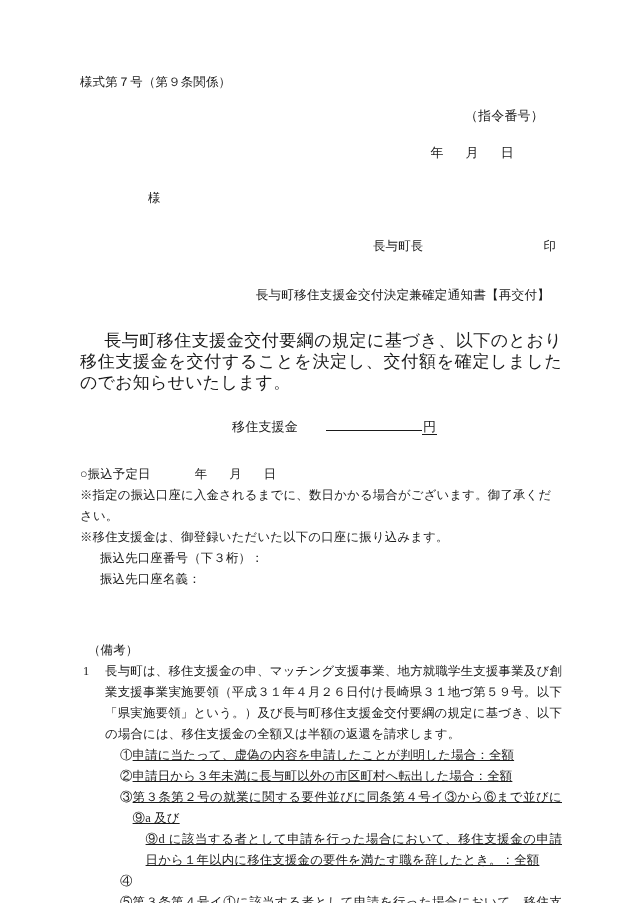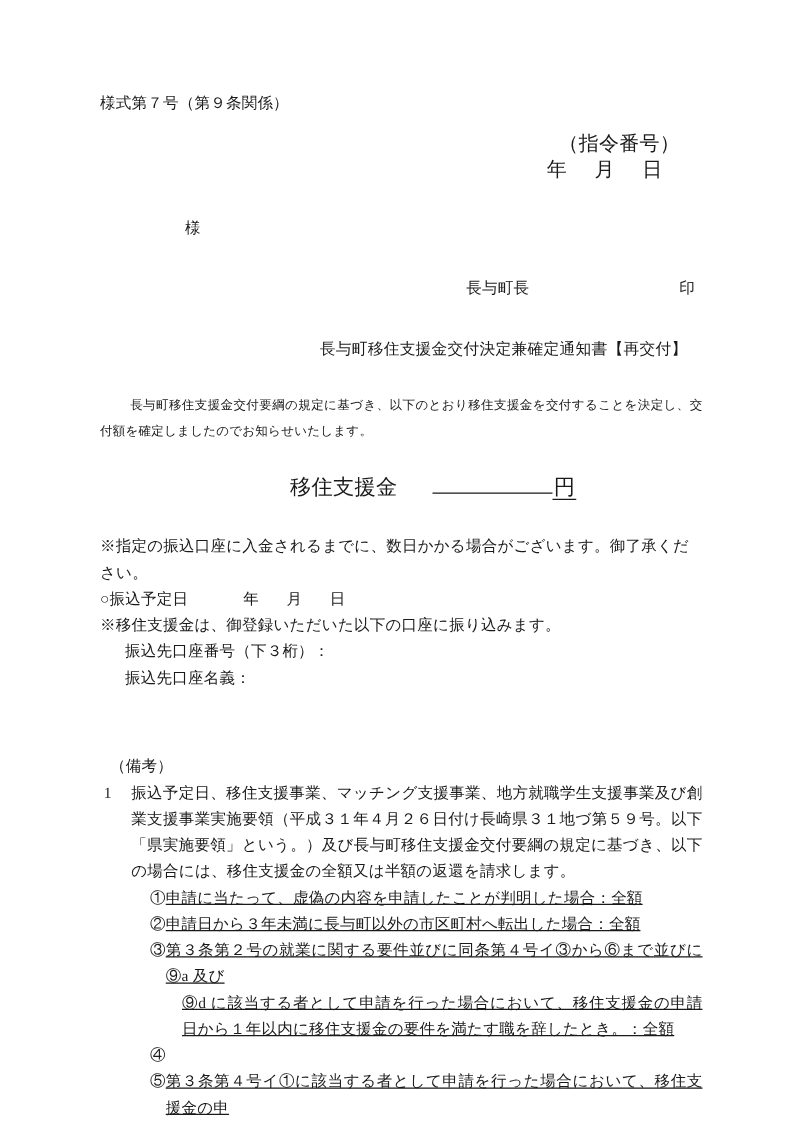--- a/index.html
+++ b/index.html
@@ -27,29 +27,29 @@
     letter-spacing: 0.2px;
   }
   
   .form-no {
     font-size: 12.4px;
     line-height: 21px;
     margin: 0 0 12px 0;
   }
   .right-block {
     text-align: right;
-    font-size: 16px;
+    font-size: 13px;
     line-height: 21px;
     padding-right: 18px;
   }
   .order-no {
     margin: 0;
   }
   .date-line {
-    margin: 0;
+    margin: 16px;
     padding-right: 14px;
   }
   .date-line .sp {
     display: inline-block;
     width: 22px;
   }
   .recipient {
     margin: 25px 0 0 0;
     padding-left: 68px;
     font-size: 12.4px;
@@ -69,33 +69,33 @@
   .doc-title {
     margin: 28px 0 0 0;
     text-align: right;
     font-size: 12.6px;
     line-height: 21px;
     padding-right: 12px;
   }
   
   .body-para {
     margin: 24px 0 0 0;
-    font-size: 10px;
+    font-size: 17px;
     line-height: 21px;
     text-align: justify;
     text-justify: inter-ideograph;
   }
   .body-para .indent {
     display: inline-block;
     width: 24px;
   }
   
   .amount-line {
     margin: 23px 0 0 0;
-    font-size: 17px;
+    font-size: 13px;
     line-height: 21px;
     padding-left: 152px;
   }
   .amount-line .gap {
     display: inline-block;
     width: 28px;
   }
   .amount-fill {
     display: inline-block;
     border-bottom: 1px solid #1a1a1a;
@@ -193,33 +193,33 @@
 
     <p class="issuer"><span>長与町長</span><span class="seal">印</span></p>
 
     <p class="doc-title">長与町移住支援金交付決定兼確定通知書【再交付】</p>
 
     <p class="body-para"><span class="indent"></span><span>長与町移住支援金交付要綱の規定に基づき、以下のとおり移住支援金を交付することを決定し、交付額を確定しましたのでお知らせいたします。</span></p>
 
     <p class="amount-line"><span>移住支援金</span><span class="gap"></span><span class="amount-fill"></span><span class="amount-unit">円</span></p>
 
     <div class="transfer">
+      <p><span class="pre-date" style="width:auto">○振込予定日</span><span class="sp"></span><span class="sp"></span><span>年</span><span class="sp"></span><span>月</span><span class="sp"></span><span>日</span></p>
       <p>※指定の振込口座に入金されるまでに、数日かかる場合がございます。御了承ください。</p>
-      <p><span class="pre-date" style="width:auto">○振込予定日</span><span class="sp"></span><span class="sp"></span><span>年</span><span class="sp"></span><span>月</span><span class="sp"></span><span>日</span></p>
       <p>※移住支援金は、御登録いただいた以下の口座に振り込みます。</p>
       <p class="bank-item">振込先口座番号（下３桁）：</p>
       <p class="bank-item">振込先口座名義：</p>
     </div>
 
     <div class="notes">
       <p class="notes-head">（備考）</p>
 
       <div class="note-row">
         <span class="note-num">1</span>
-        <span class="note-text">振込予定日、移住支援事業、マッチング支援事業、地方就職学生支援事業及び創業支援事業実施要領（平成３１年４月２６日付け長崎県３１地づ第５９号。以下「県実施要領」という。）及び長与町移住支援金交付要綱の規定に基づき、以下の場合には、移住支援金の全額又は半額の返還を請求します。</span>
+        <span class="note-text">長与町は、移住支援金の申、マッチング支援事業、地方就職学生支援事業及び創業支援事業実施要領（平成３１年４月２６日付け長崎県３１地づ第５９号。以下「県実施要領」という。）及び長与町移住支援金交付要綱の規定に基づき、以下の場合には、移住支援金の全額又は半額の返還を請求します。</span>
       </div>
 
       <ul class="sub-list">
         <li class="sub-item">
           <span class="sub-mark">①</span>
           <span class="sub-text">申請に当たって、虚偽の内容を申請したことが判明した場合：全額</span>
         </li>
         <li class="sub-item">
           <span class="sub-mark">②</span>
           <span class="sub-text">申請日から３年未満に長与町以外の市区町村へ転出した場合：全額</span>

